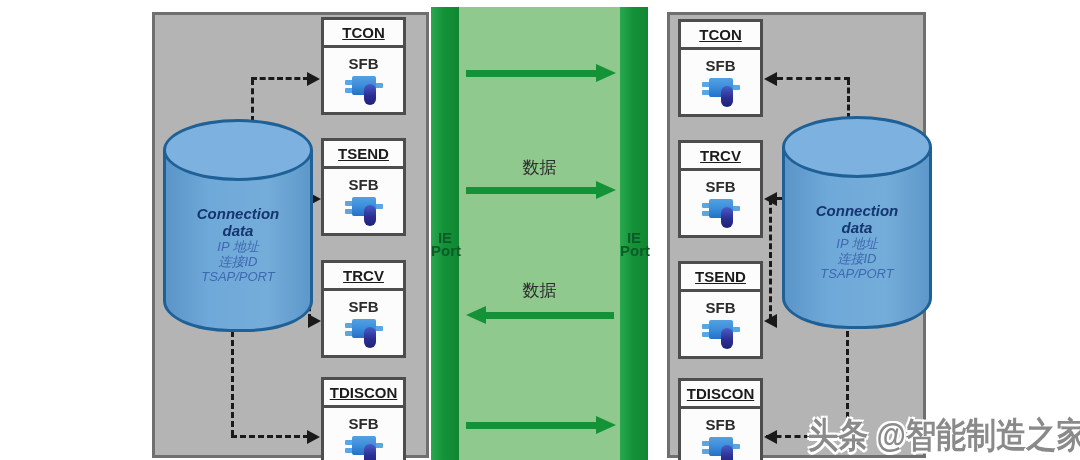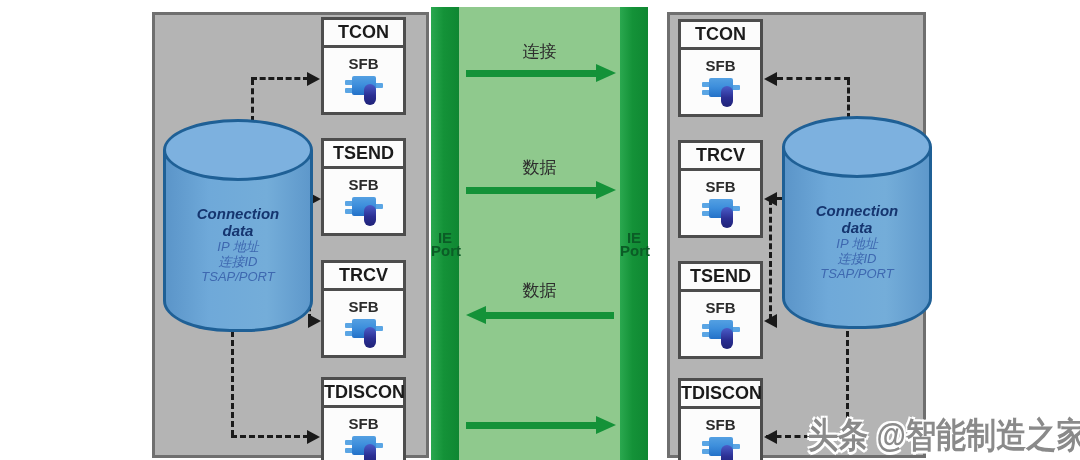--- a/index.html
+++ b/index.html
@@ -19,21 +19,21 @@
   .greenbar.gb-left{left:431px;}
   .greenbar.gb-right{left:620px;}
   .port-label{position:absolute;top:224px;width:28px;text-align:center;
               font-size:15px;font-weight:bold;color:#0b5c26;line-height:13px;}
   .port-label span{display:block;}
 
   
   .fbox{position:absolute;width:85px;height:98px;background:#fcfcfc;
         border:3px solid #4d4d4d;box-sizing:border-box;}
   .fbox .hdr{height:25px;line-height:25px;text-align:center;font-weight:bold;
-             font-size:18px;color:#1b1b1b;border-bottom:3px solid #4d4d4d;}
+             font-size:15px;color:#1b1b1b;border-bottom:3px solid #4d4d4d;text-decoration:underline;}
   .fbox .sub{margin-top:7px;text-align:center;font-weight:bold;font-size:15px;color:#2b2b2b;}
   #b-l0{left:321px;top:17px;} #b-l1{left:321px;top:138px;}
   #b-l2{left:321px;top:260px;} #b-l3{left:321px;top:377px;}
   #b-r0{left:678px;top:19px;} #b-r1{left:678px;top:140px;}
   #b-r2{left:678px;top:261px;} #b-r3{left:678px;top:378px;}
 
   
   .icon{position:relative;width:46px;height:34px;margin:1px auto 0;}
   .ic-body{position:absolute;left:11px;top:3px;width:24px;height:19px;border-radius:2px;
            background:linear-gradient(180deg,#54a0e2 0%,#3e8fdc 45%,#2371c8 100%);}
@@ -92,21 +92,20 @@
       <span>Port</span>
     </div>
   </div>
   <div class="greenbar gb-right">
     <div class="port-label">
       <span>IE</span>
       <span>Port</span>
     </div>
   </div>
 
-  <div class="flabel" style="top:40px">连接</div>
   <div class="g-shaft" style="left:466px;top:70px;width:130px"></div>
   <div class="g-head-r" style="left:596px;top:64px"></div>
 
   <div class="flabel" style="top:156px">数据</div>
   <div class="g-shaft" style="left:466px;top:187px;width:130px"></div>
   <div class="g-head-r" style="left:596px;top:181px"></div>
 
   <div class="flabel" style="top:279px">数据</div>
   <div class="g-head-l" style="left:466px;top:306px"></div>
   <div class="g-shaft" style="left:485px;top:312px;width:129px"></div>

